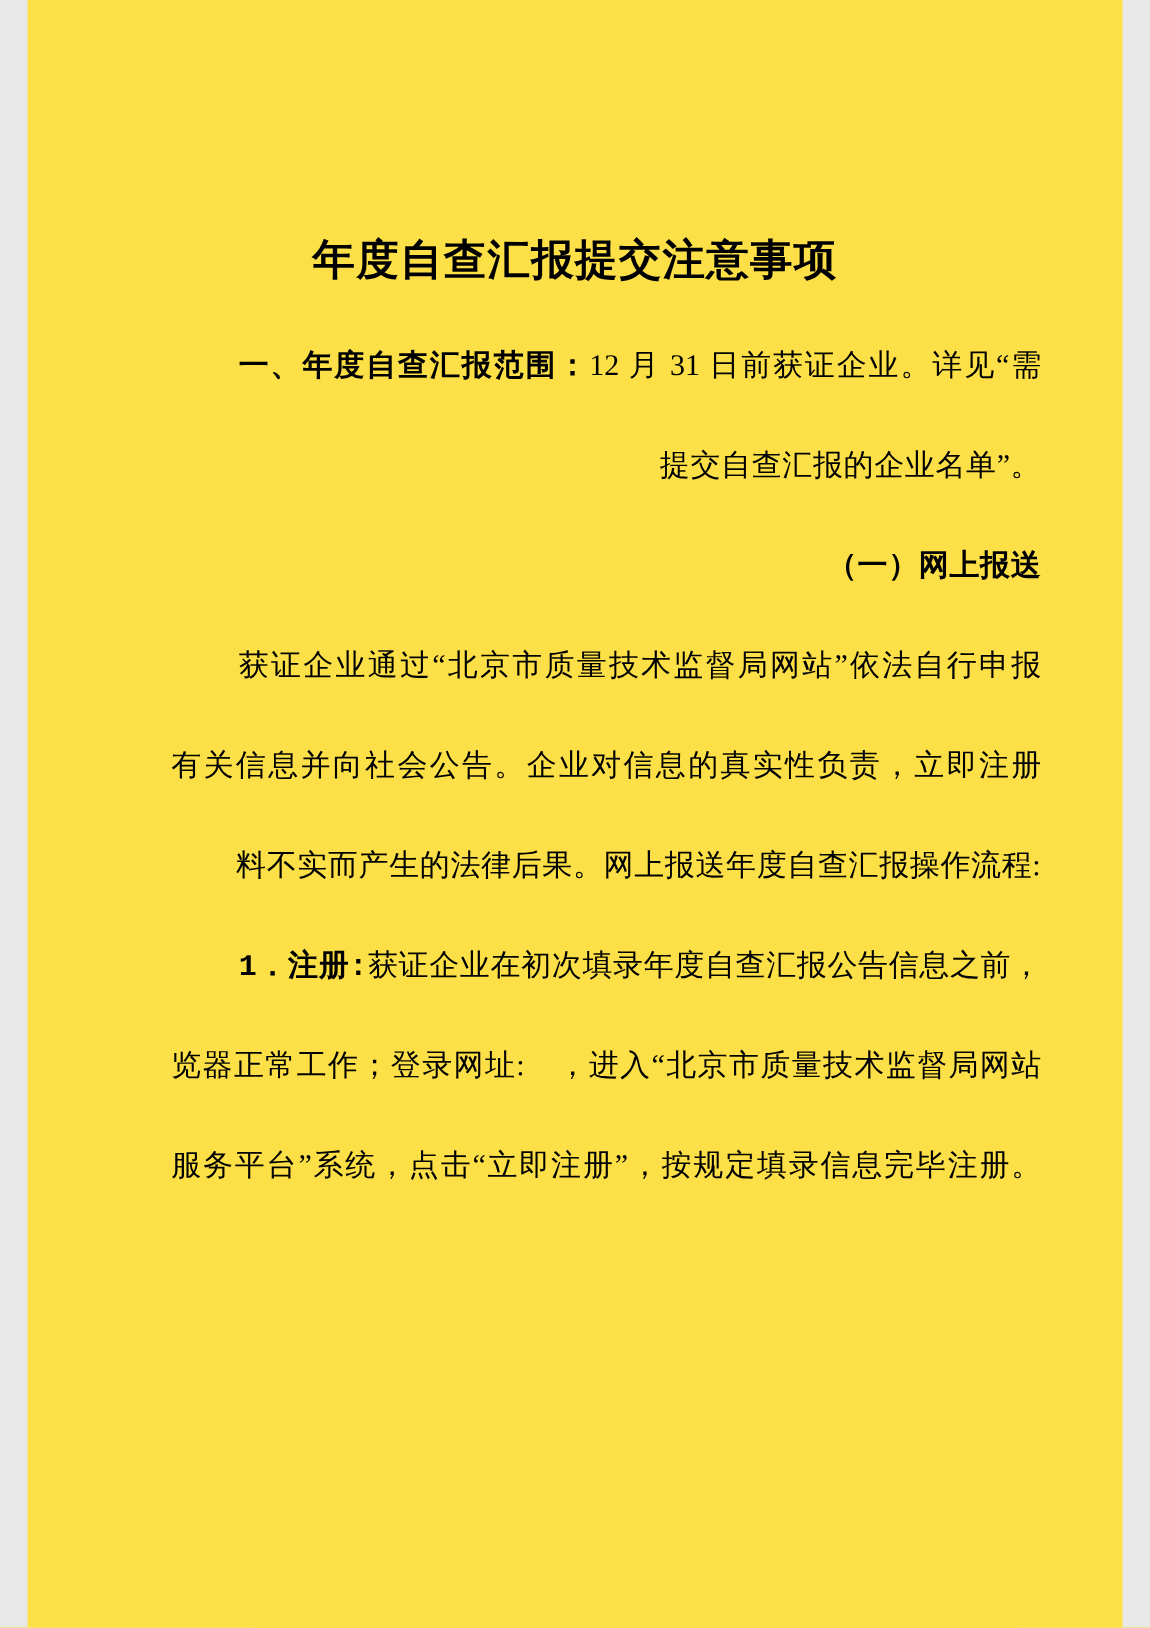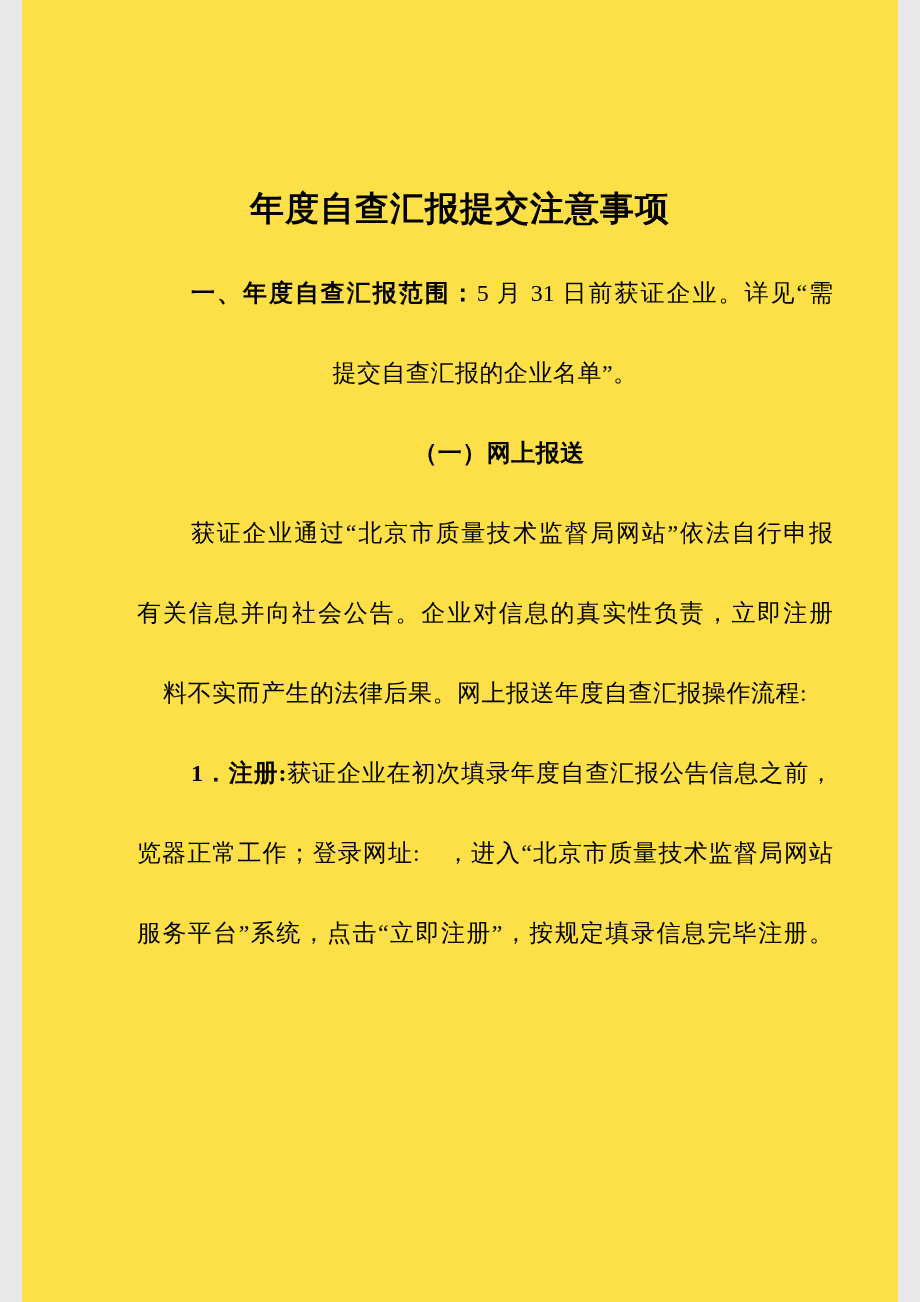--- a/index.html
+++ b/index.html
@@ -42,42 +42,42 @@
     font-size: 24px;
     white-space: normal;
     overflow: hidden;
   }
   .line.justify {
     text-align: justify;
     text-align-last: justify;
     letter-spacing: 0;
   }
   .line.left {
-    text-align: center;
+    text-align: right;
     letter-spacing: 0.5px;
   }
   .ind-first { text-indent: 54px; }
   .ind-paren { text-indent: 28px; }
   .ind-none  { text-indent: 0; }
   .seg { font-weight: 400; }
   .seg.b {
     font-weight: 700;
-    font-family: Liberation Serif, serif;
+    font-family: Liberation Mono, monospace;
   }
 </style>
 </head>
 <body>
 
 <div class="page">
 
   <div class="doc-title">年度自查汇报提交注意事项</div>
 
   <div class="body-text">
 
-    <div class="line justify ind-first"><span class="seg b">一、年度自查汇报范围：</span><span class="seg">5 月 31 日前获证企业。详见“需</span></div>
+    <div class="line justify ind-first"><span class="seg b">一、年度自查汇报范围：</span><span class="seg">12 月 31 日前获证企业。详见“需</span></div>
 
     <div class="line left ind-none"><span class="seg">提交自查汇报的企业名单”。</span></div>
 
 
     <div class="line left ind-paren"><span class="seg b">（一）网上报送</span></div>
 
     <div class="line justify ind-first"><span class="seg">获证企业通过“北京市质量技术监督局网站”依法自行申报</span></div>
 
     <div class="line justify ind-none"><span class="seg">有关信息并向社会公告。企业对信息的真实性负责，立即注册</span></div>
 

